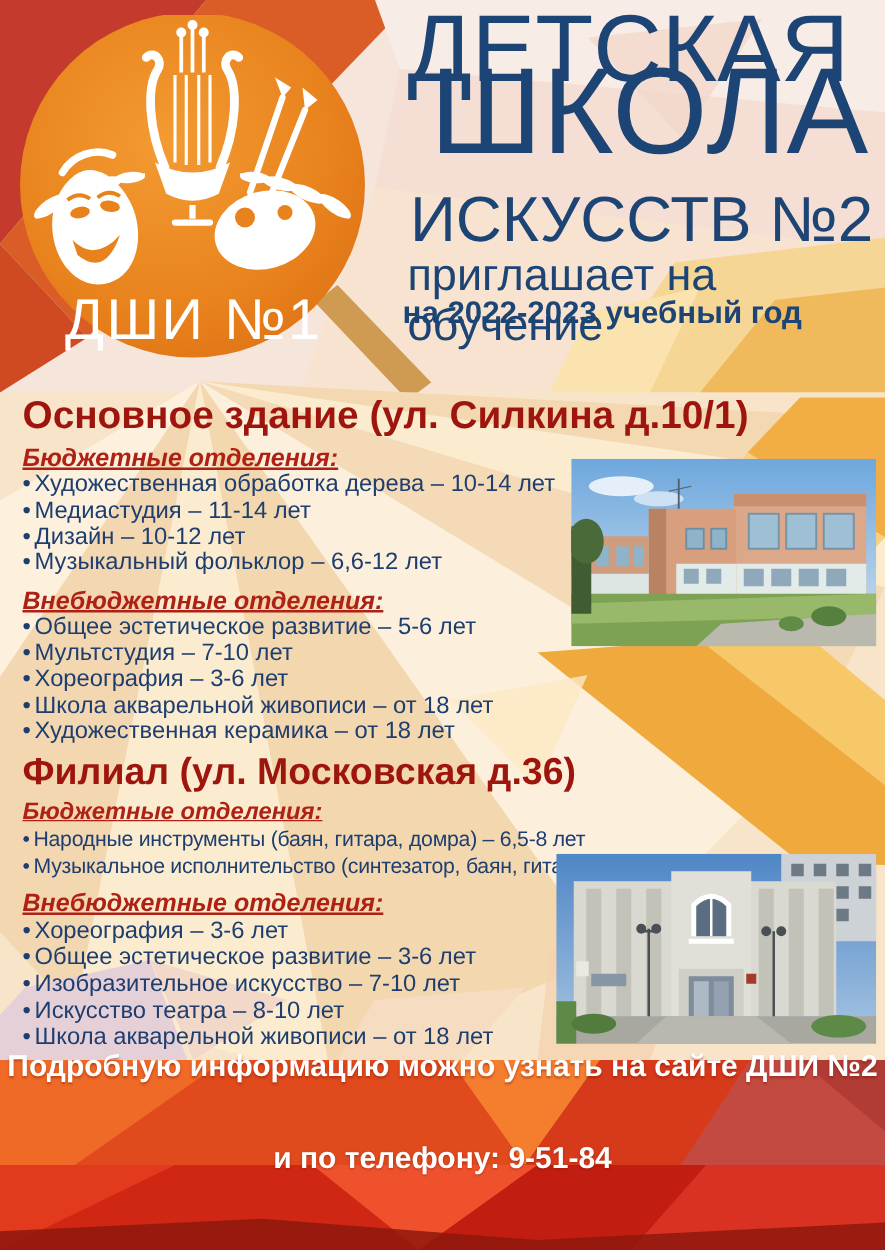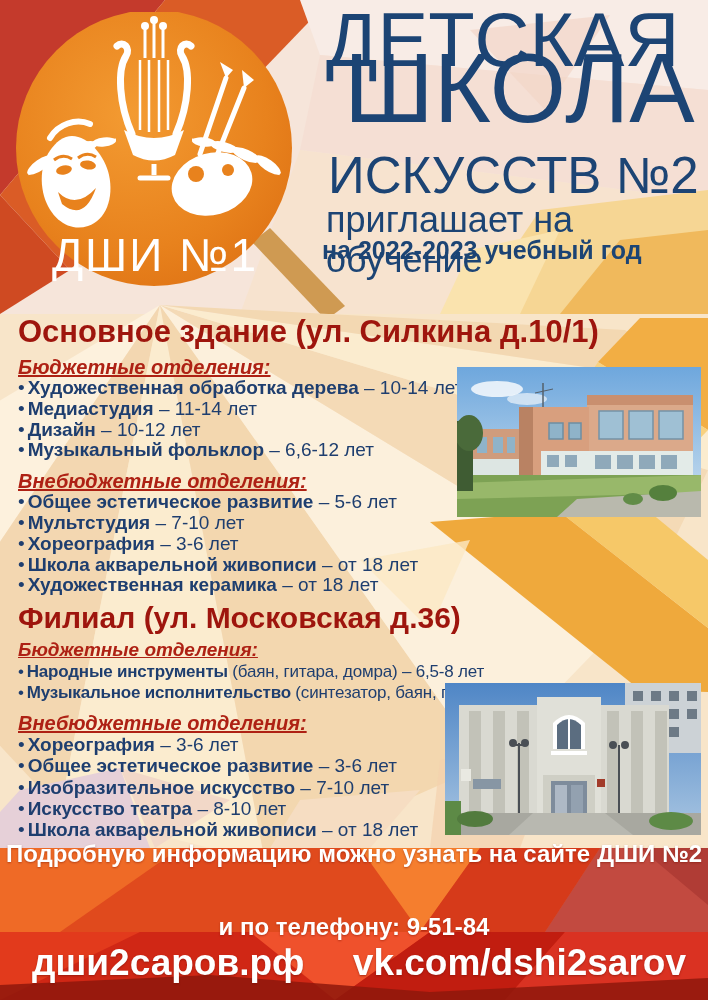--- a/index.html
+++ b/index.html
@@ -25,21 +25,21 @@
   
   .content{position:absolute;left:18px;top:314px;width:678px;}
   .sec-heading{font-size:31px;font-weight:700;color:#9e150d;line-height:36px;margin:0;}
   .sec2 .sec-heading{margin-top:4px;font-size:30px;}
   .group-label{font-size:20px;font-weight:700;color:#ae2114;text-decoration:underline;
     line-height:22px;margin-top:6px;font-style:italic;}
   .g2-label{margin-top:9px;}
   .item{font-size:19px;line-height:20.8px;color:#1e3e6f;white-space:nowrap;}
   .sec2 .g1 .item{font-size:17px;letter-spacing:-0.2px;line-height:21px;}
   .sec2 .g2 .item{line-height:21.2px;}
-  .item .nm{font-weight:700;}
+  .item .nm{font-weight:400;}
   .blt{margin-right:3px;}
   
   .photo1{position:absolute;left:457px;top:367px;width:244px;height:150px;}
   .photo2{position:absolute;left:445px;top:683px;width:256px;height:152px;}
   
   .banner{position:absolute;left:0;top:848px;width:708px;height:84px;
     display:flex;flex-direction:column;align-items:center;justify-content:center;
     color:#fff;font-weight:700;font-size:24px;line-height:27px;text-align:center;gap:46px;}
   .banner .bl{text-shadow:0 1px 2px rgba(120,20,5,.45);}
   
@@ -342,18 +342,14 @@
     <rect x="0" y="118" width="16" height="34" fill="#5d8a46"></rect>
     <ellipse cx="30" cy="136" rx="18" ry="8" fill="#527b3e"></ellipse>
     <ellipse cx="226" cy="138" rx="22" ry="9" fill="#5d8a46"></ellipse>
   </svg>
 
   <div class="banner">
     <div class="bl">Подробную информацию можно узнать  на сайте ДШИ №2</div>
     <div class="bl">и по телефону: 9-51-84</div>
   </div>
 
-  <div class="footer-bar">
-    <div class="fi">дши2саров.рф</div>
-    <div class="fi">vk.com/dshi2sarov</div>
-  </div>
 
 </div>
 
 </body></html>

